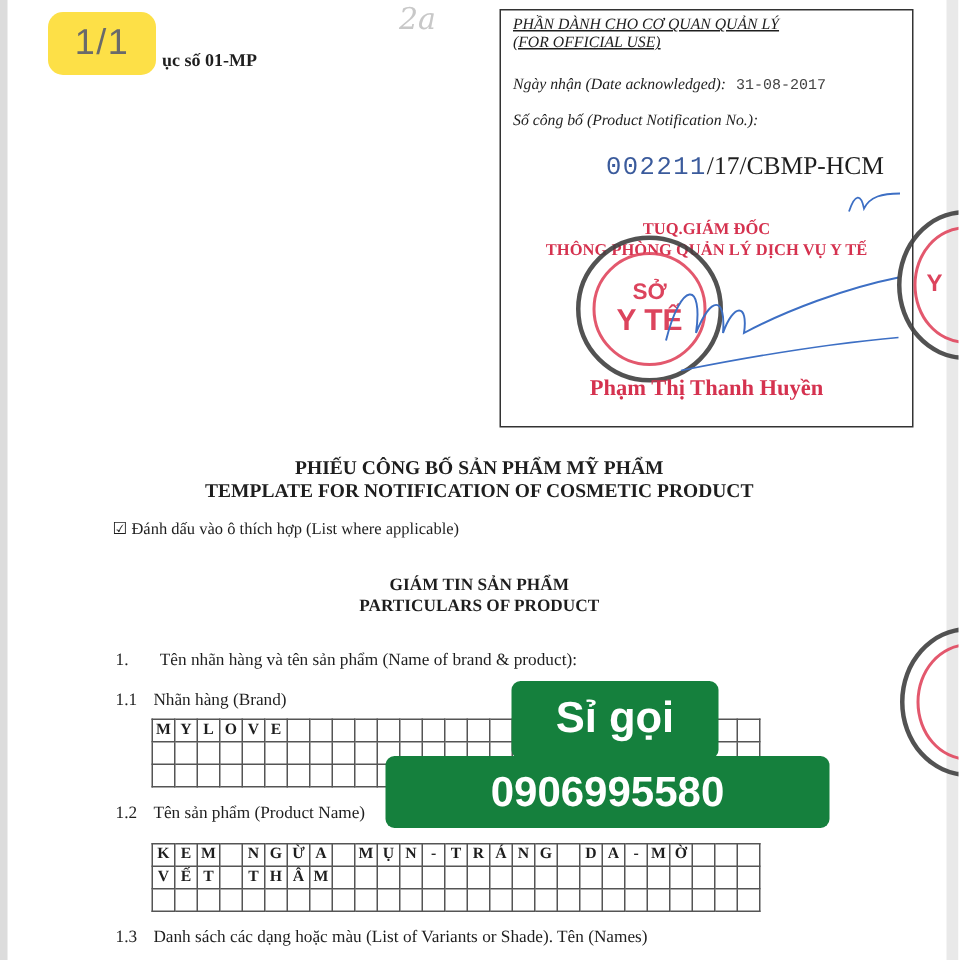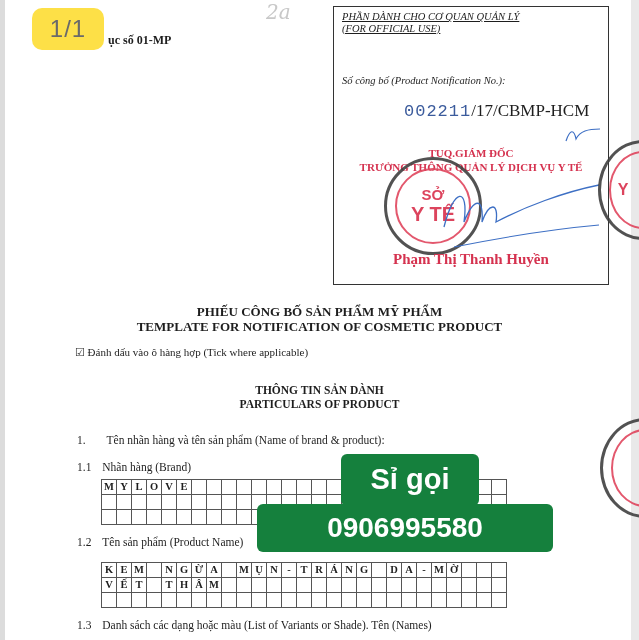--- a/index.html
+++ b/index.html
@@ -35,26 +35,30 @@
 
 <div class="page-counter">1/1</div>
 <div class="form-code">ục số 01-MP</div>
 <div class="hand-note">2a</div>
 
 <div class="official-box">
   <div class="ob-title">
     <div>PHẦN DÀNH CHO CƠ QUAN QUẢN LÝ</div>
     <div>(FOR OFFICIAL USE)</div>
   </div>
+  <div class="ob-line" style="top:44px;">
+    <span>Ngày nhận (Date acknowledged):</span>
+    <span class="ob-date">31-08-2017</span>
+  </div>
   <div class="ob-line" style="top:68px;">Số công bố (Product Notification No.):</div>
   <div class="ob-number">
     <span class="num">002211</span><span>/17/CBMP-HCM</span>
   </div>
   <div class="sign-block" style="top:140px;">TUQ.GIÁM ĐỐC</div>
-  <div class="sign-block" style="top:154px;">TRƯỞNG THÔNG QUẢN LÝ DỊCH VỤ Y TẾ</div>
+  <div class="sign-block" style="top:154px;">THÔNG PHÒNG QUẢN LÝ DỊCH VỤ Y TẾ</div>
   <div class="stamp" style="left:50px; top:150px; width:98px; height:98px;">
     <span style="font-size:15px;">SỞ</span>
     <span style="font-size:20px;">Y TẾ</span>
   </div>
   <svg class="signature" style="left:100px; top:160px;" width="170" height="90">
     <path d="M10 60 C 20 20, 35 20, 30 55 C 40 30, 50 30, 48 55 C 55 35, 65 35, 62 55 C 90 40, 130 25, 165 18" stroke="#3d6fc4" stroke-width="1.3" fill="none"></path>
     <path d="M20 80 C 70 70, 120 62, 165 58" stroke="#3d6fc4" stroke-width="1.1" fill="none"></path>
   </svg>
   <svg class="signature" style="left:230px; top:118px;" width="40" height="20">
     <path d="M2 16 C 6 4, 10 4, 12 14 C 16 6, 24 4, 36 4" stroke="#3d6fc4" stroke-width="1.2" fill="none"></path>
@@ -65,24 +69,24 @@
 <div class="stamp" style="left:598px; top:140px; width:90px; height:100px;">
   <span style="font-size:16px; margin-right:40px;">Y</span>
 </div>
 <div class="stamp" style="left:600px; top:418px; width:90px; height:100px;"></div>
 
 <div class="main-title" style="top:304px;">
   <div>PHIẾU CÔNG BỐ SẢN PHẨM MỸ PHẨM</div>
   <div>TEMPLATE FOR NOTIFICATION OF COSMETIC PRODUCT</div>
 </div>
 
-<div class="tick-line">☑ Đánh dấu vào ô hàng hợp (Tick where applicable)</div>
+<div class="tick-line">☑ Đánh dấu vào ô thích hợp (List where applicable)</div>
 
 <div class="section-title" style="top:383px;">
-  <div>THÔNG TIN SẢN DÀNH</div>
+  <div>GIÁM TIN SẢN PHẨM</div>
   <div>PARTICULARS OF PRODUCT</div>
 </div>
 
 <div class="item" style="left:77px; top:434px;">
   <span>1.</span>
   <span style="margin-left:18px;">Tên nhãn hàng và tên sản phẩm (Name of brand &amp; product):</span>
 </div>
 
 <div class="item" style="left:77px; top:461px;">
   <span>1.1</span>

